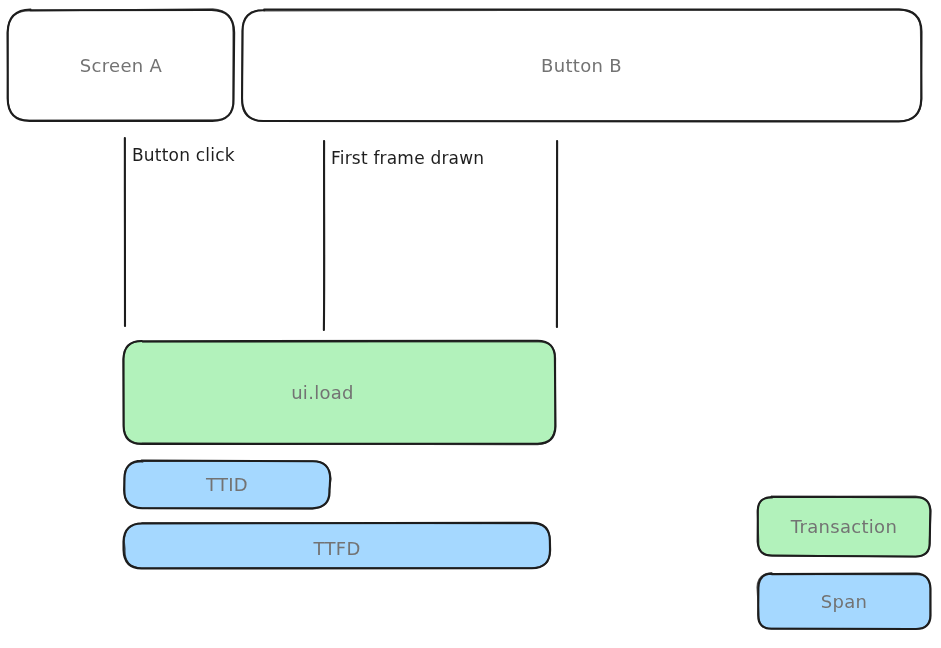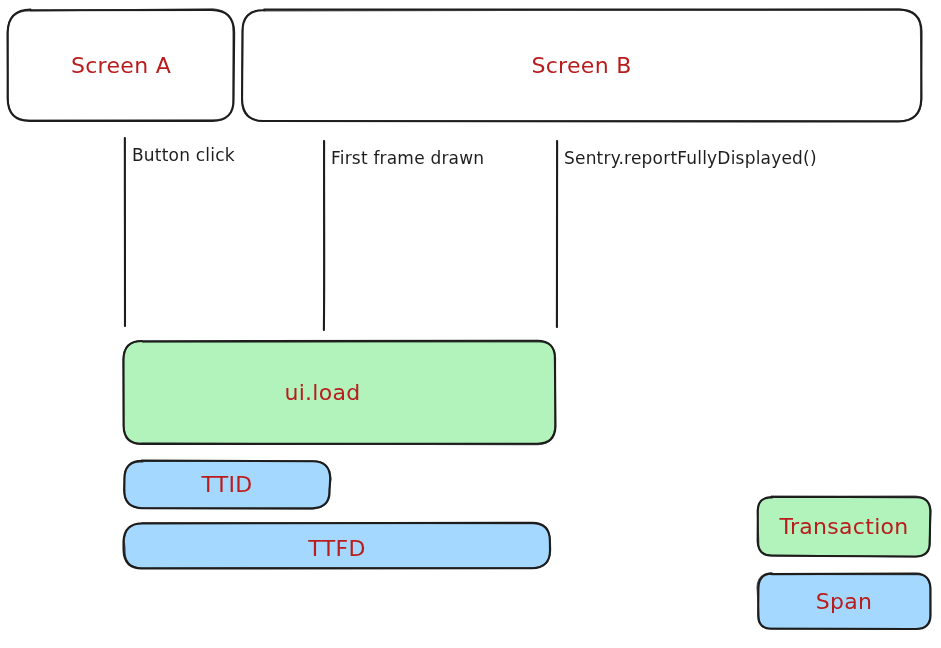--- a/index.html
+++ b/index.html
@@ -31,22 +31,22 @@
     position: absolute;
     left: 0;
     top: 0;
     overflow: visible;
     pointer-events: none;
   }
   .shape-label {
     position: relative;
     z-index: 2;
     font-family: "DejaVu Sans", sans-serif;
-    font-size: 22px;
-    color: #b91c1c;
+    font-size: 18px;
+    color: #737373;
     letter-spacing: 0.3px;
     white-space: nowrap;
     text-align: center;
   }
 
   
   .marker {
     position: absolute;
   }
   .marker svg {
@@ -76,21 +76,21 @@
         <path d="M 22.49032961048201 0.2072298053452884 L 203.52780113223838 0.013337549829547069 Q 226.04702772873316 0.2210225274744549 226.15557538303807 22.466652453419126 L 225.54224158529763 89.10150098532974 Q 226.2754664566952 110.67817418575667 204.20626025719395 111.06252472429188 L 21.830765175996703 110.93181622050787 Q -0.047318444120380304 111.0782235290521 -0.33847043504401597 88.53845497075862 L -0.267280953990892 22.227634126310065 Q 0.09949306031199781 -0.19470335477250786 22.510622939961323 -0.4509724258915393" fill="none" stroke="#1e1e1e" stroke-width="2.1" stroke-linecap="round" stroke-linejoin="round" opacity="1"></path>
         <path d="M 21.487299296463515 0.7005600638923049 L 204.79517934403623 -0.943690228459281 Q 226.02065145208064 0.23887601890083215 225.1772173882123 22.3060128784068 L 225.24282447108664 88.40410263256827 Q 226.24105889000515 110.64667725573139 204.33836308479698 110.05666786432576 L 22.781660429216764 110.26411389122443 Q -0.4365506761644737 111.328876830758 0.011413217038574263 88.30253536712962 L -0.6505505709445805 22.765335900390212 Q 0.1469764998913633 -0.5415618610249654 22.756287482057832 0.776692152827369" fill="none" stroke="#1e1e1e" stroke-width="1.5" stroke-linecap="round" stroke-linejoin="round" opacity="0.75"></path>
       </svg>
       <span class="shape-label">Screen A</span>
     </div>
   <div class="shape" id="screen-b" style="left: 242px; top: 10px; width: 679px; height: 111px;">
       <svg width="679" height="111" viewBox="0 0 679 111">
         <path d="M 22.132924604733905 -0.4914608478273549 L 656.871813950139 -0.33468011607633913 Q 679.1204508098077 -0.0960450695855753 679.4750241999631 21.476484370243963 L 679.2548324637138 88.61546456821517 Q 678.9986595018248 111.29892819672307 656.7684850098186 111.52510794451233 L 21.48751058580238 111.01253713097542 Q 0.2225221326539862 111.12966840527005 0.056890976711591296 88.59232755906056 L 0.4838457559393001 22.376316714718154 Q 0.038282418422532466 -0.3245099973653024 22.382769399198132 0.2553170923168385" fill="none" stroke="#1e1e1e" stroke-width="2.1" stroke-linecap="round" stroke-linejoin="round" opacity="1"></path>
         <path d="M 21.942803454814854 0.8680898436429397 L 657.3554096943259 -0.66144335256491 Q 679.115466271362 -0.28093540893445507 678.653310239596 21.298748099919756 L 679.6484231926494 89.17876281790844 Q 678.9526572802116 111.54521644644217 656.1009855270623 111.01143727533587 L 21.30034875881409 111.03953929887598 Q -0.4933375668168708 111.0269893583455 0.06711714315093921 89.94525940506499 L 0.5949436433356924 21.44289867896256 Q -0.16580412786258578 -0.4279880117708761 21.434384009421052 0.18284260683359693" fill="none" stroke="#1e1e1e" stroke-width="1.5" stroke-linecap="round" stroke-linejoin="round" opacity="0.75"></path>
       </svg>
-      <span class="shape-label">Screen B</span>
+      <span class="shape-label">Button B</span>
     </div>
 
   <div class="marker" id="ev-1" style="left: 322px; top: 141px; width: 400px; height: 189px;">
       <svg width="8" height="189" viewBox="0 0 8 189">
         <path d="M 2.102500868031057 0 C 1.8848551277000711 62.370000000000005, 2.6414755351568924 124.74000000000001, 1.8737596037675437 189" fill="none" stroke="#1e1e1e" stroke-width="2.1" stroke-linecap="round" opacity="1"></path>
         <path d="M 1.7274802863725836 0 C 2.1974681799753886 62.370000000000005, 1.9337920848437549 124.74000000000001, 1.742131775823483 189" fill="none" stroke="#1e1e1e" stroke-width="1.3" stroke-linecap="round" opacity="0.7"></path>
       </svg>
       <span class="marker-label">First frame drawn</span>
     </div>
   <div class="marker" id="ev-0" style="left: 123px; top: 138px; width: 400px; height: 188px;">
@@ -98,21 +98,20 @@
         <path d="M 1.8477208175452988 0 C 2.2261123461304755 62.040000000000006, 1.7175628702238028 124.08000000000001, 2.00198355126287 188" fill="none" stroke="#1e1e1e" stroke-width="2.1" stroke-linecap="round" opacity="1"></path>
         <path d="M 1.780928182639614 0 C 1.2836792827507852 62.040000000000006, 1.7413335564738763 124.08000000000001, 2.1263062480959607 188" fill="none" stroke="#1e1e1e" stroke-width="1.3" stroke-linecap="round" opacity="0.7"></path>
       </svg>
       <span class="marker-label">Button click</span>
     </div>
   <div class="marker" id="ev-2" style="left: 555px; top: 141px; width: 400px; height: 186px;">
       <svg width="8" height="186" viewBox="0 0 8 186">
         <path d="M 2.118465805248574 0 C 1.8944087985876987 61.38, 2.5259464270556093 122.76, 1.9107601168615556 186" fill="none" stroke="#1e1e1e" stroke-width="2.1" stroke-linecap="round" opacity="1"></path>
         <path d="M 1.9196727932522413 0 C 1.6250782671035633 61.38, 1.8641253176909525 122.76, 2.1977294151194995 186" fill="none" stroke="#1e1e1e" stroke-width="1.3" stroke-linecap="round" opacity="0.7"></path>
       </svg>
-      <span class="marker-label">Sentry.reportFullyDisplayed()</span>
     </div>
 
   <div class="shape" id="bar-0" style="left: 124px; top: 341px; width: 397px; height: 103px;">
       <svg width="431" height="103" viewBox="0 0 431 103">
         <path d="M 18.077447056922804 -0.17356336113231413 L 412.977775707947 -0.20687645671743735 Q 431.09514107417556 -0.04757623667715873 430.9573283196461 18.093174457709853 L 430.85108709340034 84.83807612959671 Q 430.9611892045062 102.94487829808838 413.10239216701706 103.0908180476822 L 17.963317990402373 103.0821691753027 Q -0.033055615370653386 103.0455358267741 0.0640317203076704 84.86172354226547 L -0.19206510481520794 17.77412733436754 Q 0.02004059859087719 -0.02341758006877153 18.213429987646375 -0.13020199531698692" fill="#b2f2bb" stroke="none"></path>
         <path d="M 18.388804409345056 0.3530770306024128 L 413.4650412564236 -0.3041979788589282 Q 431.3028094872799 -0.24119166608489662 430.90455913266845 18.27003672161141 L 431.48663342047325 85.38605444474894 Q 430.81967586047466 102.83537814684463 413.4631929759929 102.7644383312736 L 18.0611928346619 102.920104587297 Q 0.08106813688346567 103.32342164308457 -0.41497783654601217 85.16498073074733 L -0.45647858376916434 17.946666619412913 Q -0.06027138220624597 -0.02041429982074271 17.487880635279176 0.05139547316422474" fill="none" stroke="#1e1e1e" stroke-width="2.1" stroke-linecap="round" stroke-linejoin="round" opacity="1"></path>
         <path d="M 18.43472169702161 0.5840715296259483 L 413.5244093305778 0.7551895984006998 Q 431.37462471290706 0.10129622729089872 431.3859051114581 17.230983626926776 L 431.06609954583274 84.09191112520263 Q 431.13480273391343 102.81899068850511 413.56426000665607 103.61065034939007 L 18.514560986247176 102.35341806425872 Q -0.23280947133098237 102.61260679968754 -0.27994220523626645 84.2585531474131 L -0.8940754085518771 18.45467352820778 Q -0.08794704414808519 -0.13780334452530524 18.17042408041676 0.17926292472018995" fill="none" stroke="#1e1e1e" stroke-width="1.5" stroke-linecap="round" stroke-linejoin="round" opacity="0.75"></path>
       </svg>
       <span class="shape-label">ui.load</span>
     </div>

